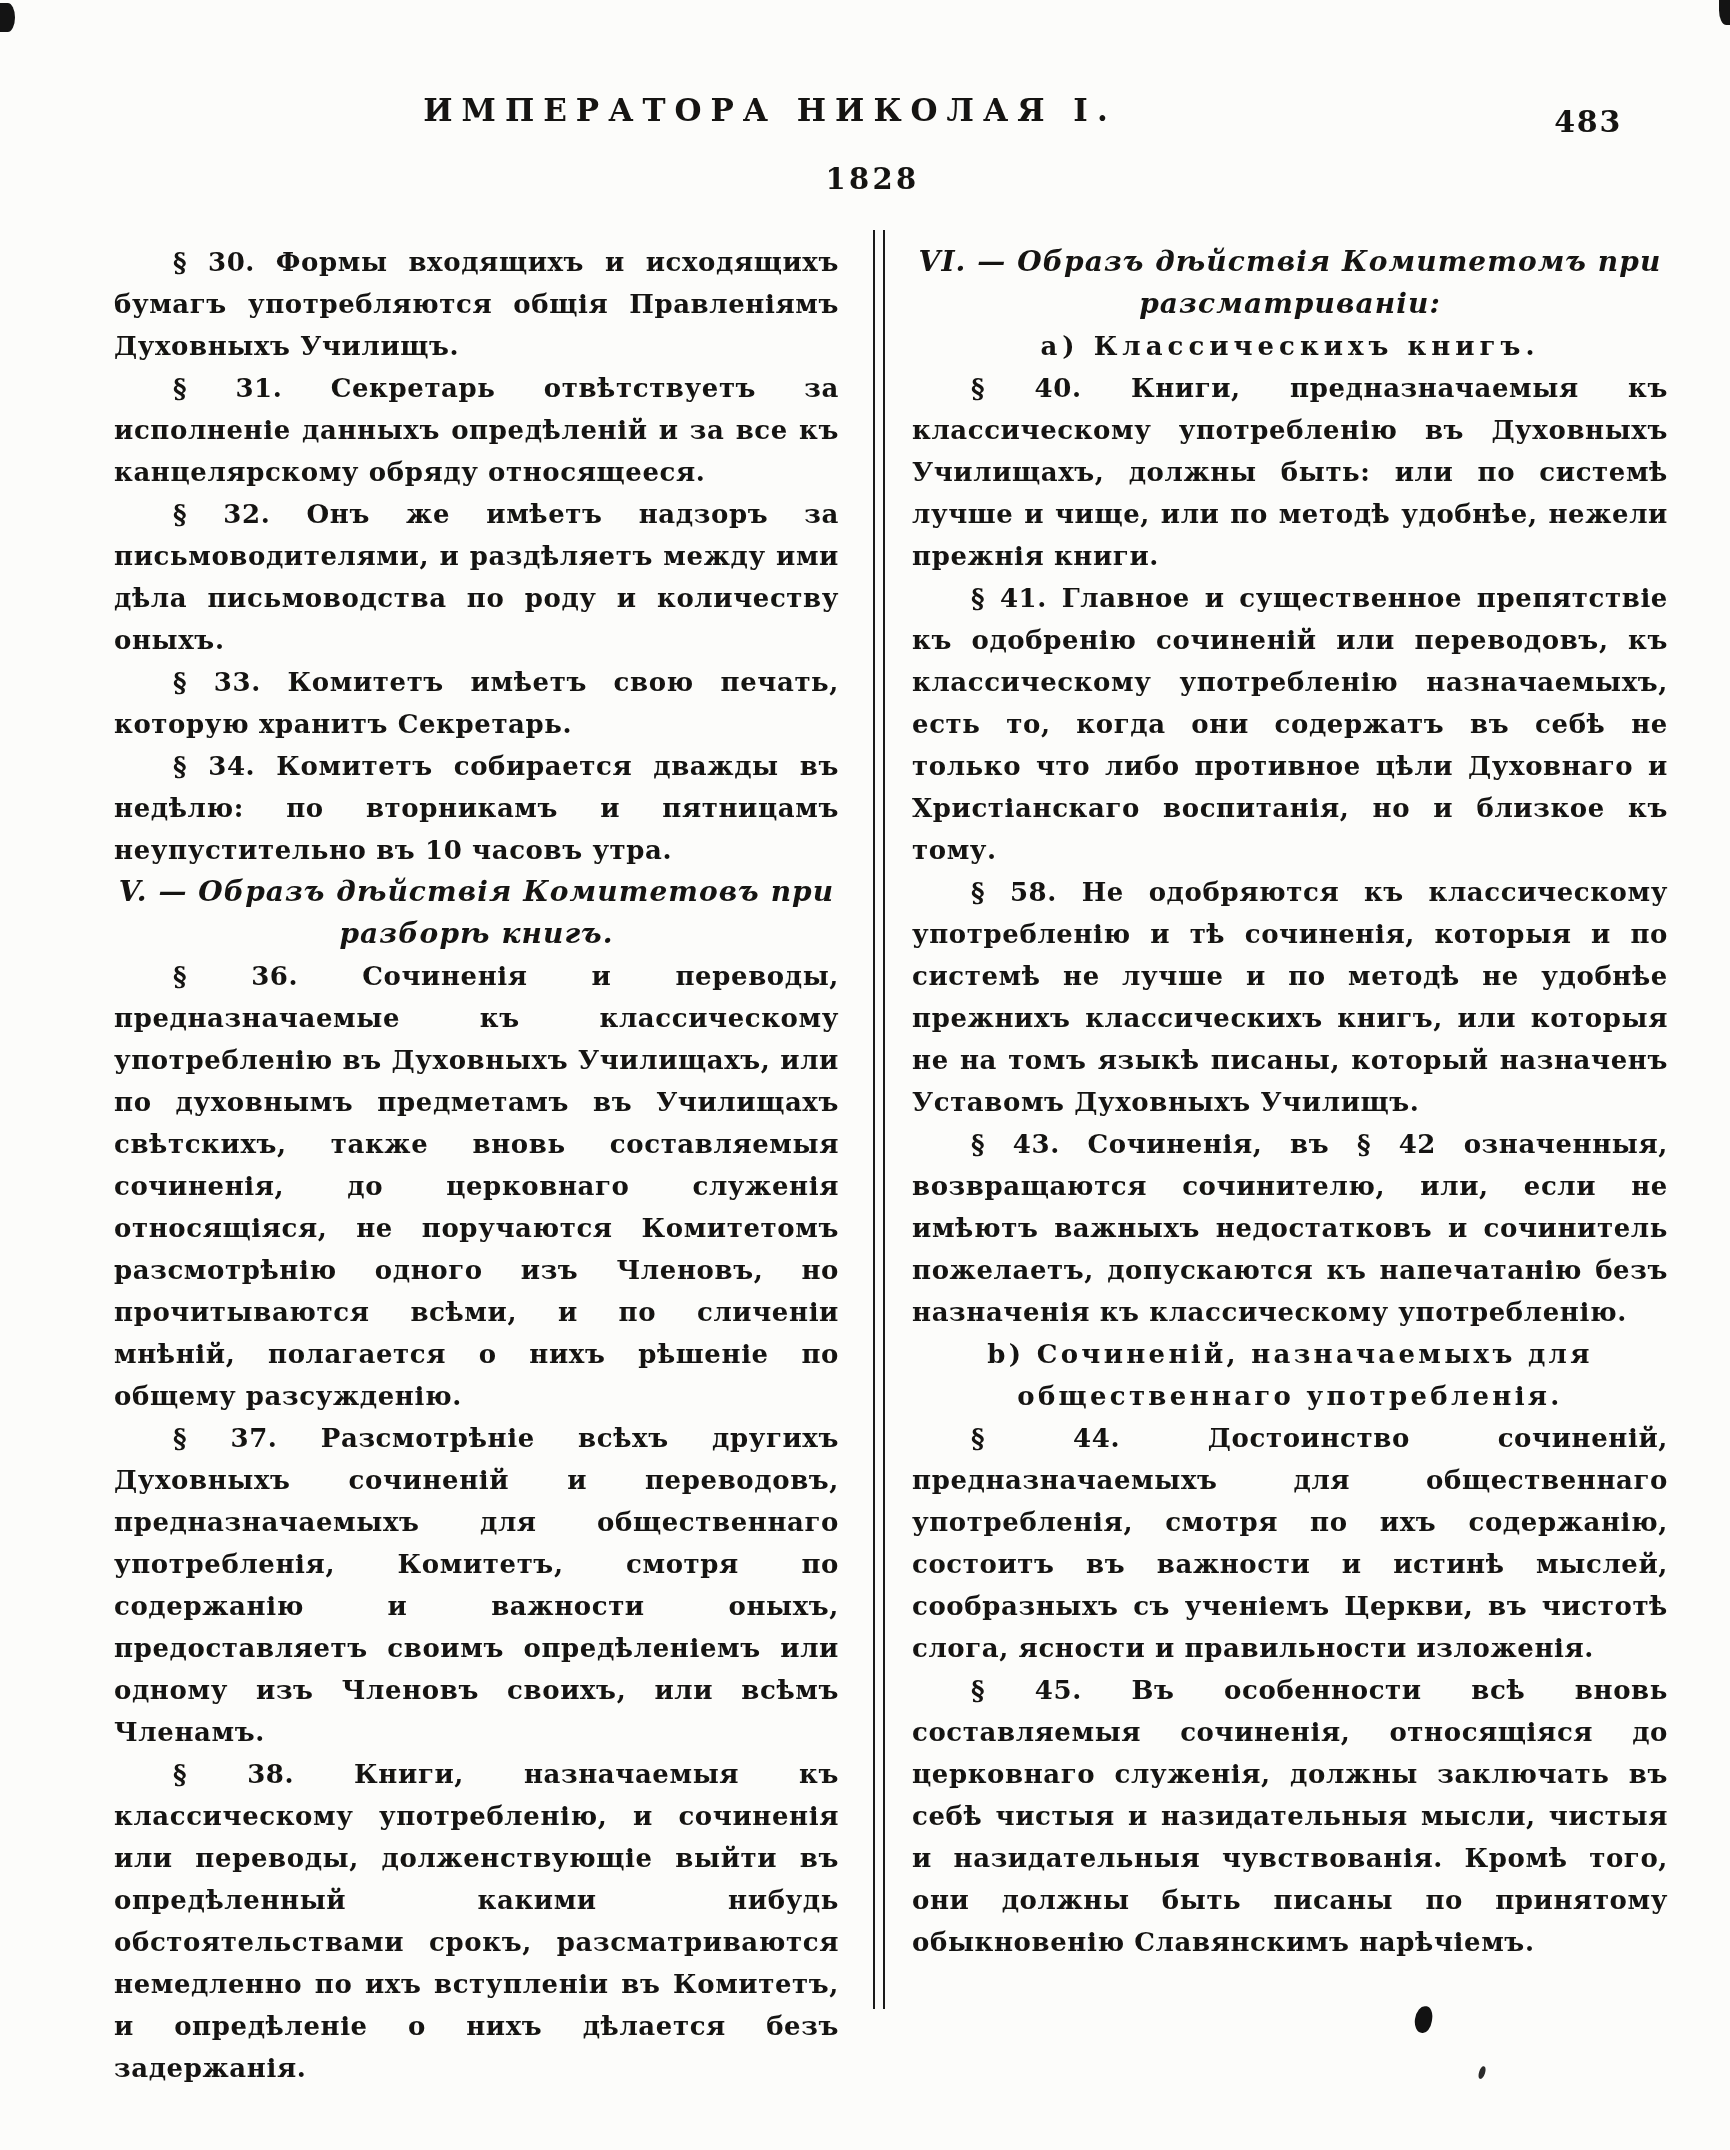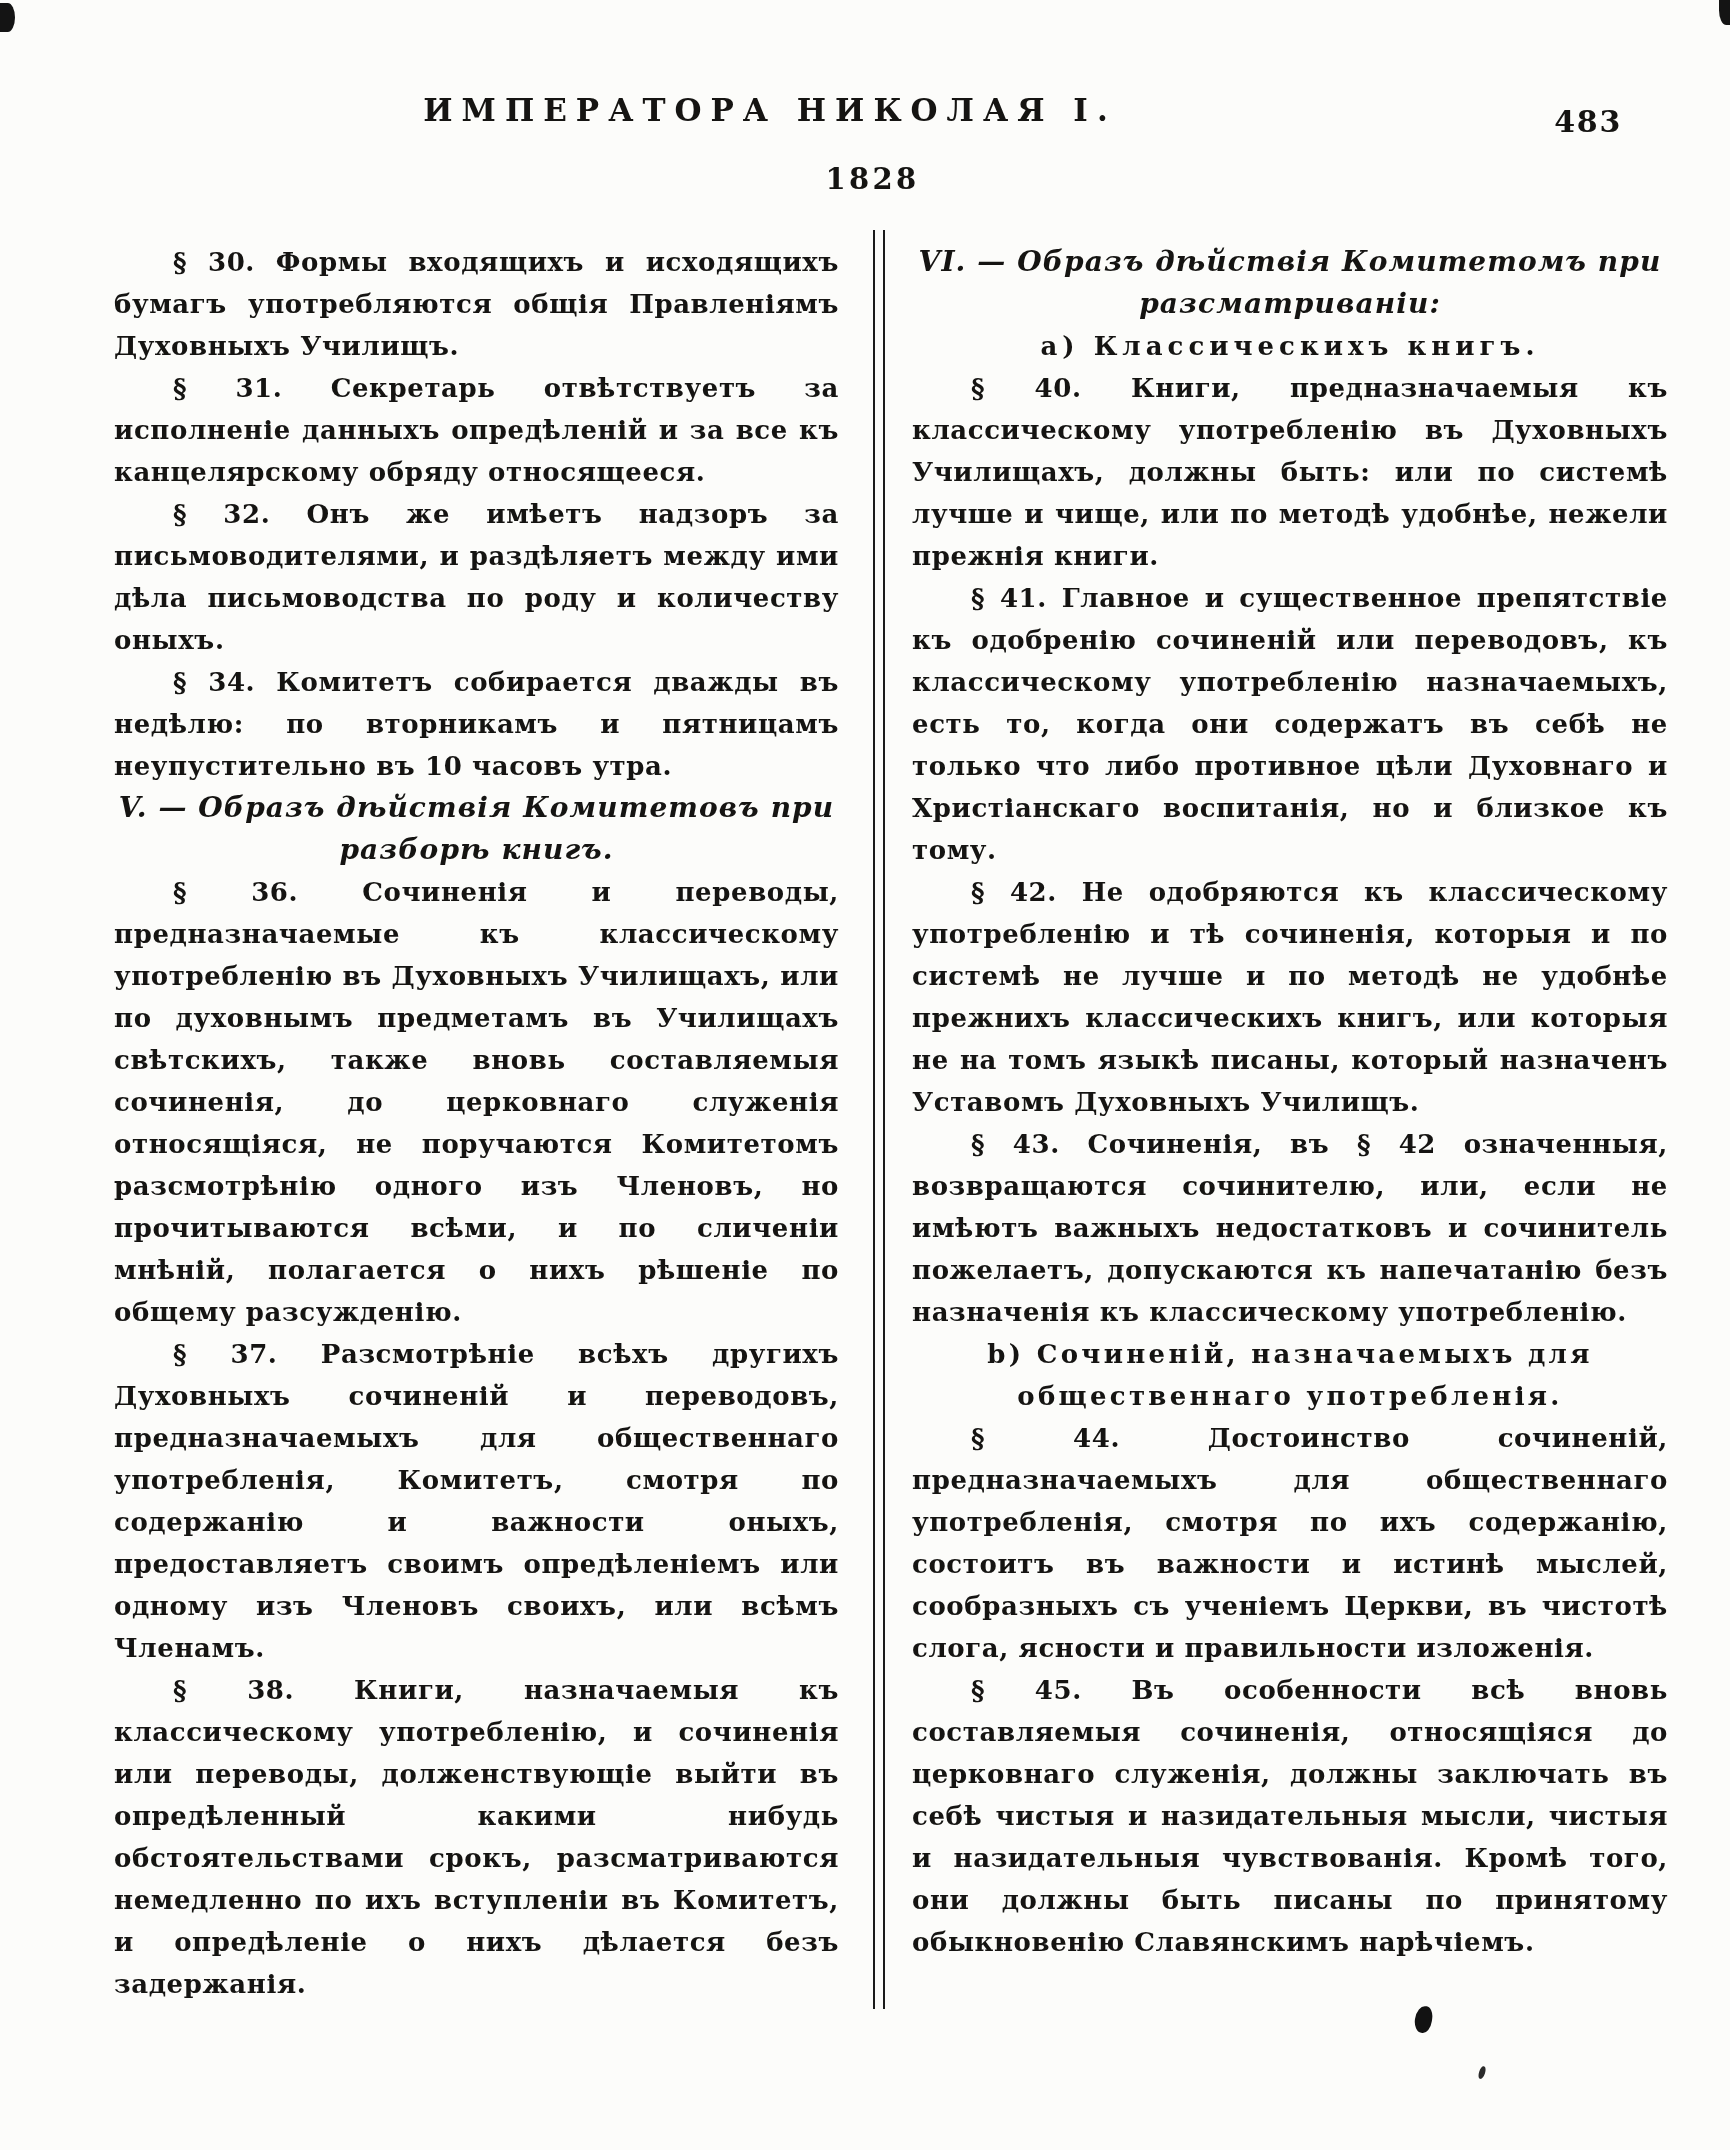--- a/index.html
+++ b/index.html
@@ -81,35 +81,36 @@
   <div class="speck-tr"></div>
 
   <p class="header-title">ИМПЕРАТОРА НИКОЛАЯ I.</p>
   <p class="page-number">483</p>
   <p class="year">1828</p>
 
   <div class="col col-left">
     <p class="para">§ 30. Формы входящихъ и исходящихъ бумагъ употребляются общія Правленіямъ Духовныхъ Училищъ.</p>
     <p class="para">§ 31. Секретарь отвѣтствуетъ за исполненіе данныхъ опредѣленій и за все къ канцелярскому обряду относящееся.</p>
     <p class="para">§ 32. Онъ же имѣетъ надзоръ за письмоводителями, и раздѣляетъ между ими дѣла письмоводства по роду и количеству оныхъ.</p>
+    <p class="para">§ 33. Комитетъ имѣетъ свою печать, которую хранитъ Секретарь.</p>
     <p class="para">§ 34. Комитетъ собирается дважды въ недѣлю: по вторникамъ и пятницамъ неупустительно въ 10 часовъ утра.</p>
     <p class="heading">V. — Образъ дѣйствія Комитетовъ при разборѣ книгъ.</p>
     <p class="para">§ 36. Сочиненія и переводы, предназначаемые къ классическому употребленію въ Духовныхъ Училищахъ, или по духовнымъ предметамъ въ Училищахъ свѣтскихъ, также вновь составляемыя сочиненія, до церковнаго служенія относящіяся, не поручаются Комитетомъ разсмотрѣнію одного изъ Членовъ, но прочитываются всѣми, и по сличеніи мнѣній, полагается о нихъ рѣшеніе по общему разсужденію.</p>
     <p class="para">§ 37. Разсмотрѣніе всѣхъ другихъ Духовныхъ сочиненій и переводовъ, предназначаемыхъ для общественнаго употребленія, Комитетъ, смотря по содержанію и важности оныхъ, предоставляетъ своимъ опредѣленіемъ или одному изъ Членовъ своихъ, или всѣмъ Членамъ.</p>
     <p class="para">§ 38. Книги, назначаемыя къ классическому употребленію, и сочиненія или переводы, долженствующіе выйти въ опредѣленный какими нибудь обстоятельствами срокъ, разсматриваются немедленно по ихъ вступленіи въ Комитетъ, и опредѣленіе о нихъ дѣлается безъ задержанія.</p>
   </div>
 
   <div class="divider"></div>
 
   <div class="col col-right">
     <p class="heading">VI. — Образъ дѣйствія Комитетомъ при разсматриваніи:</p>
     <p class="spaced-heading">а) Классическихъ книгъ.</p>
     <p class="para">§ 40. Книги, предназначаемыя къ классическому употребленію въ Духовныхъ Училищахъ, должны быть: или по системѣ лучше и чище, или по методѣ удобнѣе, нежели прежнія книги.</p>
     <p class="para">§ 41. Главное и существенное препятствіе къ одобренію сочиненій или переводовъ, къ классическому употребленію назначаемыхъ, есть то, когда они содержатъ въ себѣ не только что либо противное цѣли Духовнаго и Христіанскаго воспитанія, но и близкое къ тому.</p>
-    <p class="para">§ 42. Не одобряются къ классическому употребленію и тѣ сочиненія, которыя и по системѣ не лучше и по методѣ не удобнѣе прежнихъ классическихъ книгъ, или которыя не на томъ языкѣ писаны, который назначенъ Уставомъ Духовныхъ Училищъ.</p>
+    <p class="para">§ 58. Не одобряются къ классическому употребленію и тѣ сочиненія, которыя и по системѣ не лучше и по методѣ не удобнѣе прежнихъ классическихъ книгъ, или которыя не на томъ языкѣ писаны, который назначенъ Уставомъ Духовныхъ Училищъ.</p>
     <p class="para">§ 43. Сочиненія, въ § 42 означенныя, возвращаются сочинителю, или, если не имѣютъ важныхъ недостатковъ и сочинитель пожелаетъ, допускаются къ напечатанію безъ назначенія къ классическому употребленію.</p>
     <p class="spaced-heading-b">b) Сочиненій, назначаемыхъ для общественнаго употребленія.</p>
     <p class="para">§ 44. Достоинство сочиненій, предназначаемыхъ для общественнаго употребленія, смотря по ихъ содержанію, состоитъ въ важности и истинѣ мыслей, сообразныхъ съ ученіемъ Церкви, въ чистотѣ слога, ясности и правильности изложенія.</p>
     <p class="para">§ 45. Въ особенности всѣ вновь составляемыя сочиненія, относящіяся до церковнаго служенія, должны заключать въ себѣ чистыя и назидательныя мысли, чистыя и назидательныя чувствованія. Кромѣ того, они должны быть писаны по принятому обыкновенію Славянскимъ нарѣчіемъ.</p>
   </div>
 
   <div class="ink-blot"></div>
   <div class="ink-dot"></div>
 
 </div>

